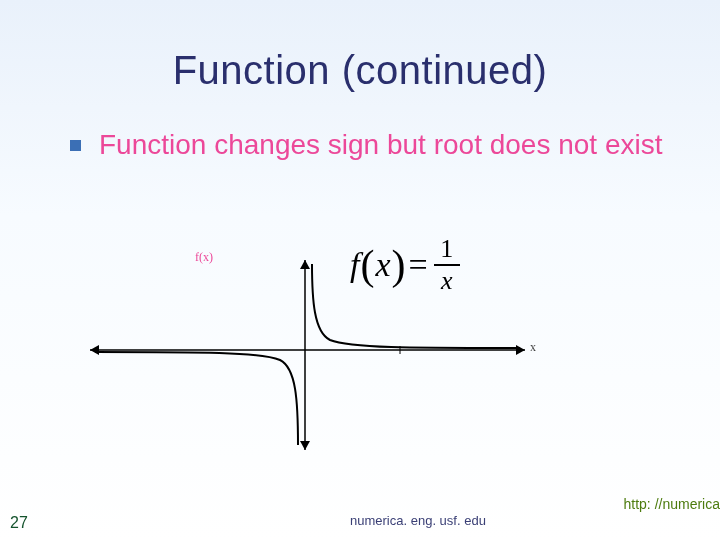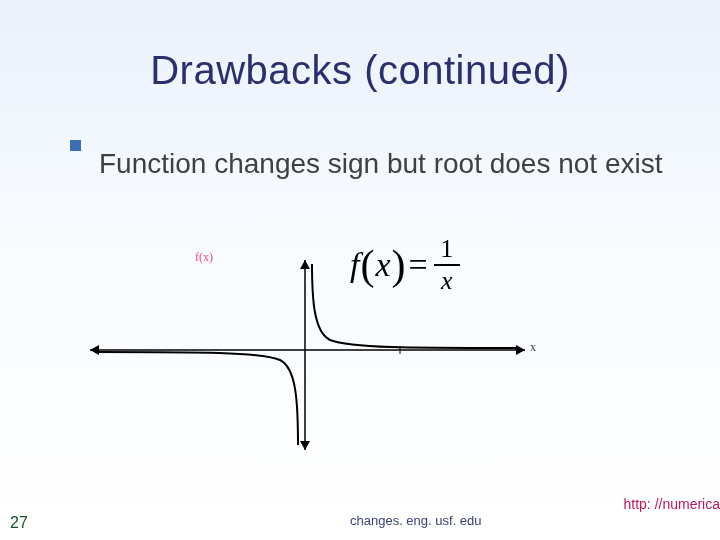--- a/index.html
+++ b/index.html
@@ -41,22 +41,21 @@
     width: 11px;
     height: 11px;
     background: #3b6fb5;
     margin-top: 12px;
     margin-right: 18px;
     flex: none;
   }
   .bullet-text {
     font-size: 28px;
     line-height: 1.2;
-    color: #404040;
-    margin-top: 19px;
+    color: #ec4899;
   }
   .figure-area {
     position: absolute;
     top: 250px;
     left: 80px;
     width: 560px;
     height: 210px;
   }
   .axis-label-fx {
     position: absolute;
@@ -104,37 +103,37 @@
     bottom: 8px;
     left: 10px;
     font-size: 16px;
     color: #14532d;
   }
   .footer-url {
     position: absolute;
     bottom: 28px;
     right: 0;
     font-size: 14px;
-    color: #be185d;
+    color: #4d7c0f;
     white-space: nowrap;
   }
   .footer-url2 {
     position: absolute;
     bottom: 12px;
     left: 350px;
     font-size: 13px;
     color: #3a3f75;
   }
 </style>
 </head>
 <body>
 
 <div class="slide">
 
-  <div class="title">Drawbacks (continued)</div>
+  <div class="title">Function (continued)</div>
 
   <div class="bullet-row">
     <div class="bullet"></div>
     <div class="bullet-text">Function changes sign but root does not exist</div>
   </div>
 
   <div class="figure-area">
     <span class="axis-label-fx">f(x)</span>
     <span class="axis-label-x">x</span>
 
@@ -168,15 +167,15 @@
       <span class="frac">
         <span class="num">1</span>
         <span class="bar"></span>
         <span class="den">x</span>
       </span>
     </div>
   </div>
 
   <div class="page-number">27</div>
   <div class="footer-url">http: //numerica</div>
-  <div class="footer-url2">changes. eng. usf. edu</div>
+  <div class="footer-url2">numerica. eng. usf. edu</div>
 
 </div>
 
 </body></html>

